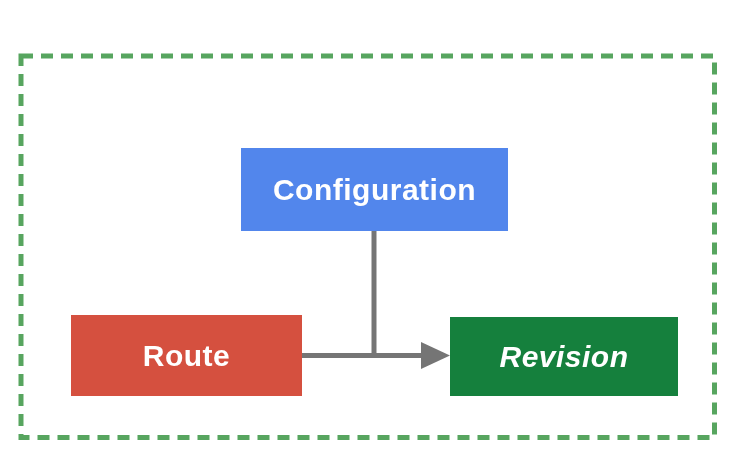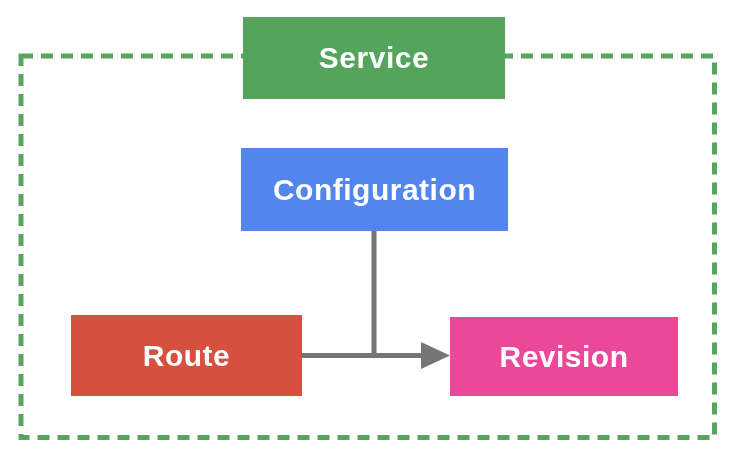--- a/index.html
+++ b/index.html
@@ -41,29 +41,26 @@
 
     <rect x="21" y="56" width="693.5" height="381.5" fill="none" stroke-width="5" stroke-dasharray="12 8" style="stroke: rgb(87, 165, 95);"></rect>
 
     <line x1="374" y1="229" x2="374" y2="355.5" stroke-width="5" style="stroke: rgb(117, 117, 117);"></line>
 
     <line x1="302" y1="355.5" x2="423" y2="355.5" stroke-width="5" style="stroke: rgb(117, 117, 117);"></line>
 
     <polygon points="421,342 450,355.5 421,369" style="fill: rgb(117, 117, 117);"></polygon>
   </svg>
 
-  <div class="node node-service" style="background-color: rgb(85, 164, 94);">
-    <span>Service</span>
-  </div>
 
   <div class="node node-configuration" style="background-color: rgb(82, 134, 236);">
     <span>Configuration</span>
   </div>
 
   <div class="node node-route" style="background-color: rgb(213, 80, 63);">
     <span>Route</span>
   </div>
 
-  <div class="node node-revision" style="background-color: #ec4899;">
+  <div class="node node-revision" style="background-color: #15803d; font-style: italic;">
     <span>Revision</span>
   </div>
 
 </div>
 
 </body></html>

